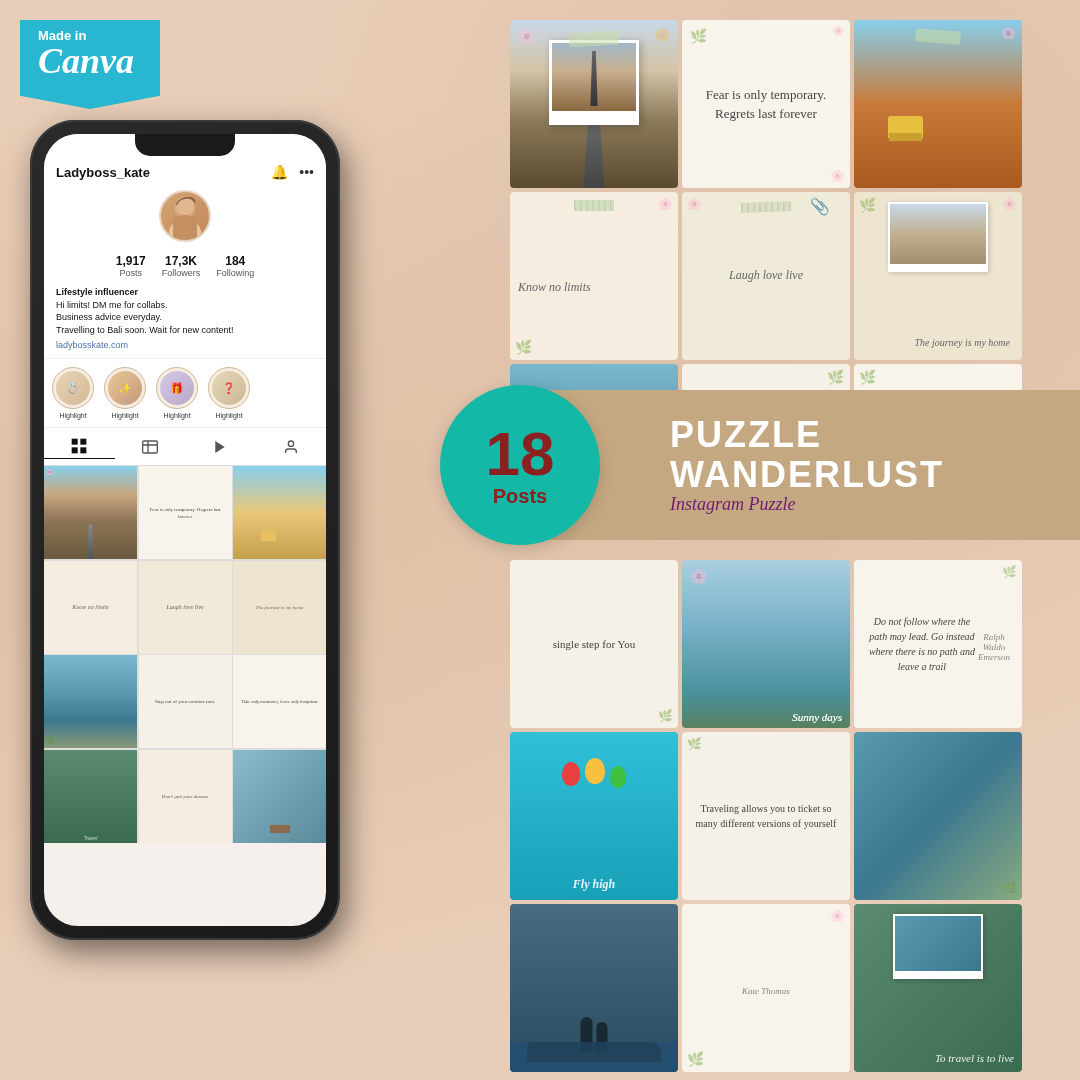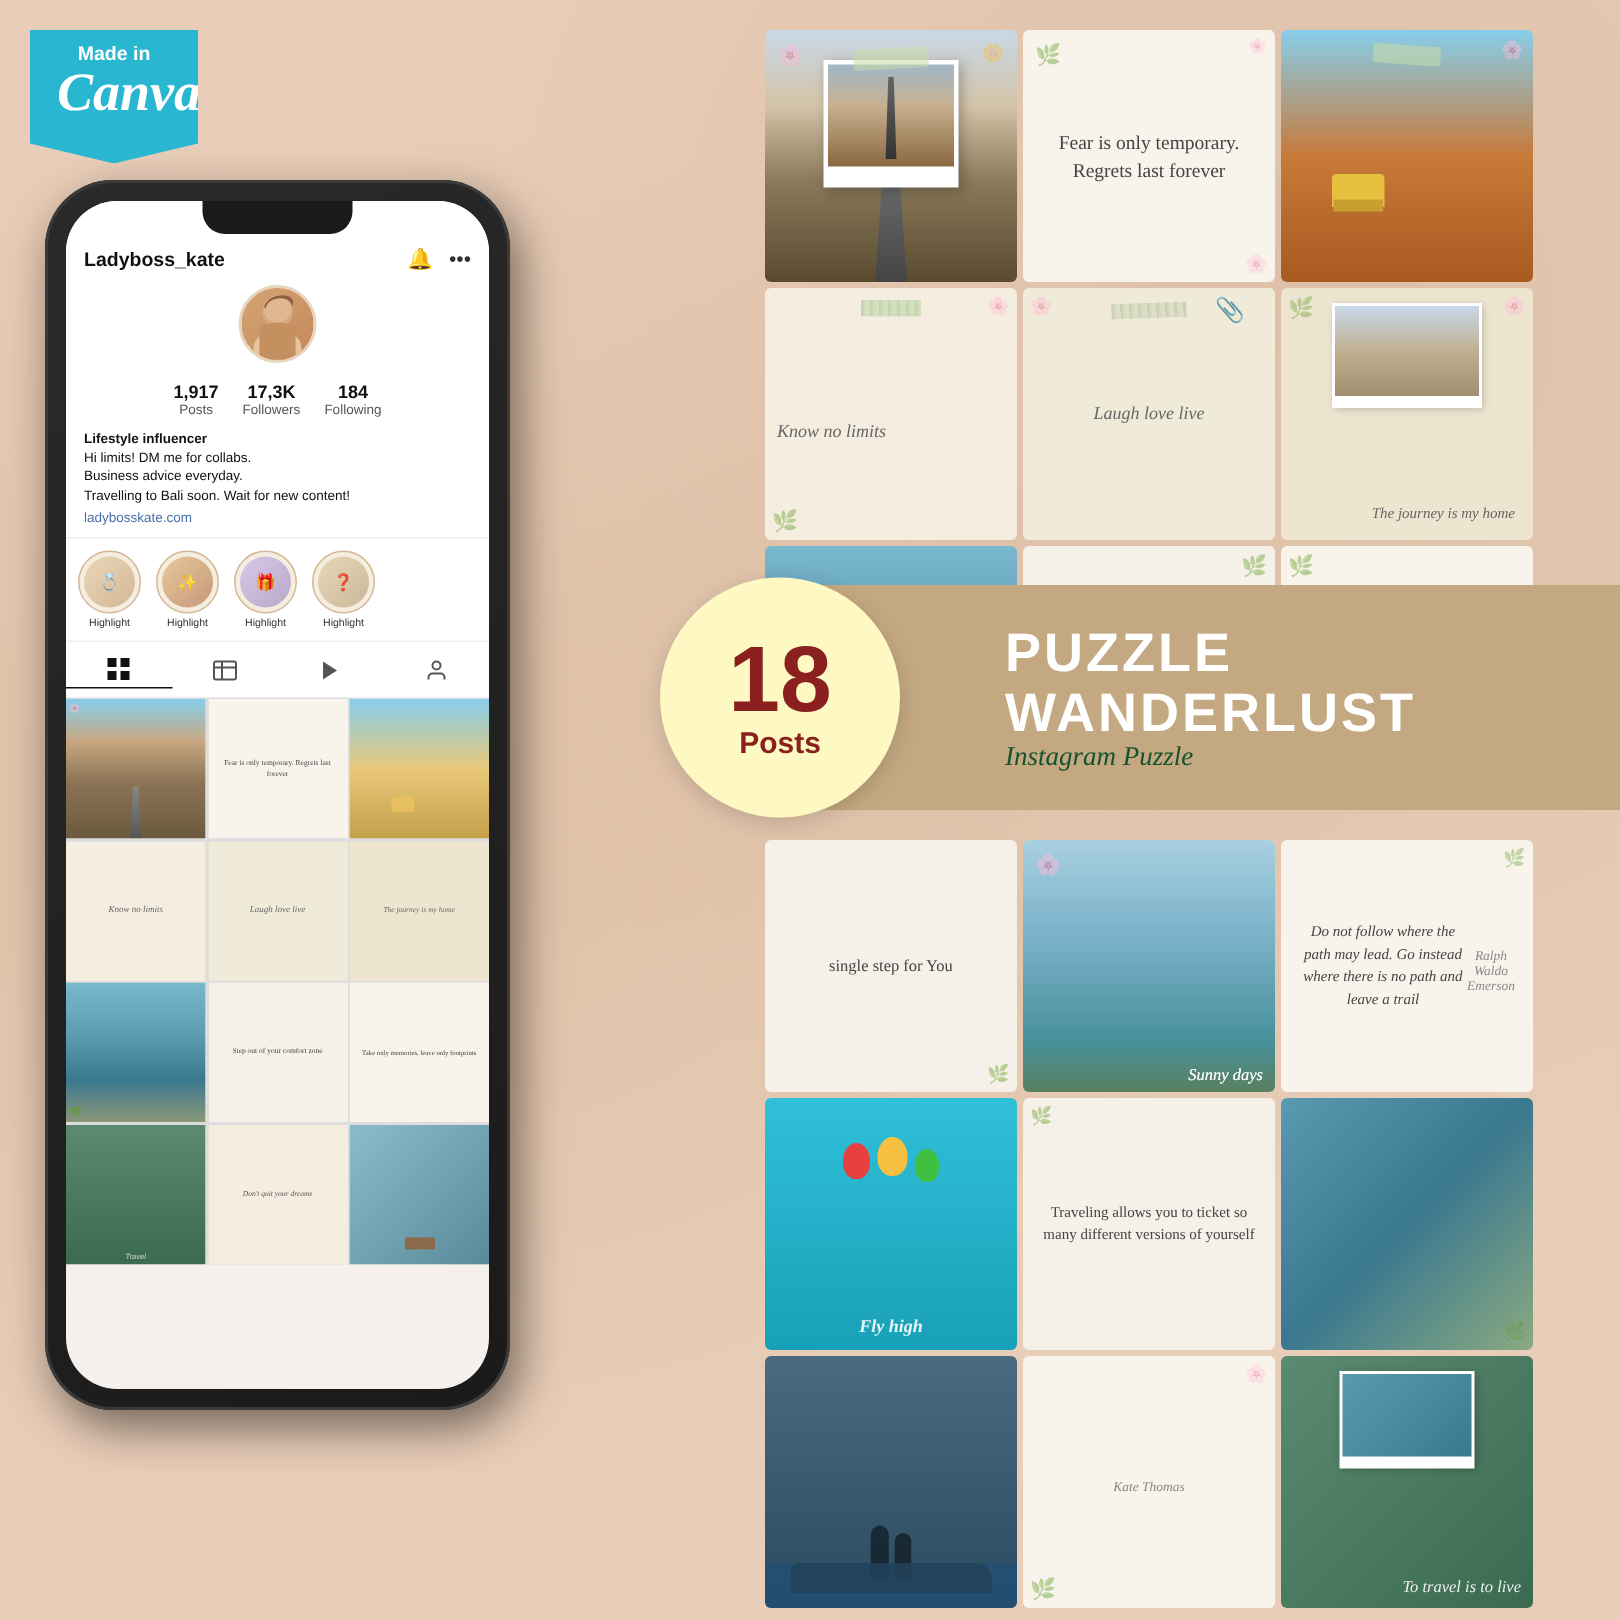--- a/index.html
+++ b/index.html
@@ -26,22 +26,21 @@
     .canva-badge {
       position: absolute;
       top: 20px;
       left: 20px;
       z-index: 10;
     }
     .canva-ribbon {
       background: #29b6d1;
       padding: 8px 18px 30px 18px;
       clip-path: polygon(0 0, 100% 0, 100% 85%, 50% 100%, 0 85%);
-      text-align: center;
-      width: 112px;
+      width: 140px;
     }
     .canva-ribbon .made-in {
       font-size: 13px;
       color: white;
       font-weight: 600;
       display: block;
     }
     .canva-ribbon .canva-text {
       font-size: 36px;
       color: white;
@@ -365,21 +364,21 @@
       flex-direction: column;
       justify-content: center;
     }
     .banner-circle {
       position: absolute;
       left: -50px;
       top: 50%;
       transform: translateY(-50%);
       width: 160px;
       height: 160px;
-      background: #fef9c3;
+      background: #14b8a6;
       border-radius: 50%;
       display: flex;
       flex-direction: column;
       align-items: center;
       justify-content: center;
       box-shadow: 0 4px 15px rgba(0,0,0,0.15);
       z-index: 7;
     }
     .banner-number {
       font-size: 62px;
@@ -394,21 +393,21 @@
     }
     .banner-title {
       font-size: 36px;
       font-weight: 900;
       color: white;
       letter-spacing: 2px;
       line-height: 1.1;
     }
     .banner-subtitle {
       font-size: 18px;
-      color: #14532d;
+      color: #701a75;
       font-style: italic;
       font-family: Georgia, serif;
     }
 
     
     .bottom-puzzle {
       position: absolute;
       right: 30px;
       top: 560px;
       width: 540px;

